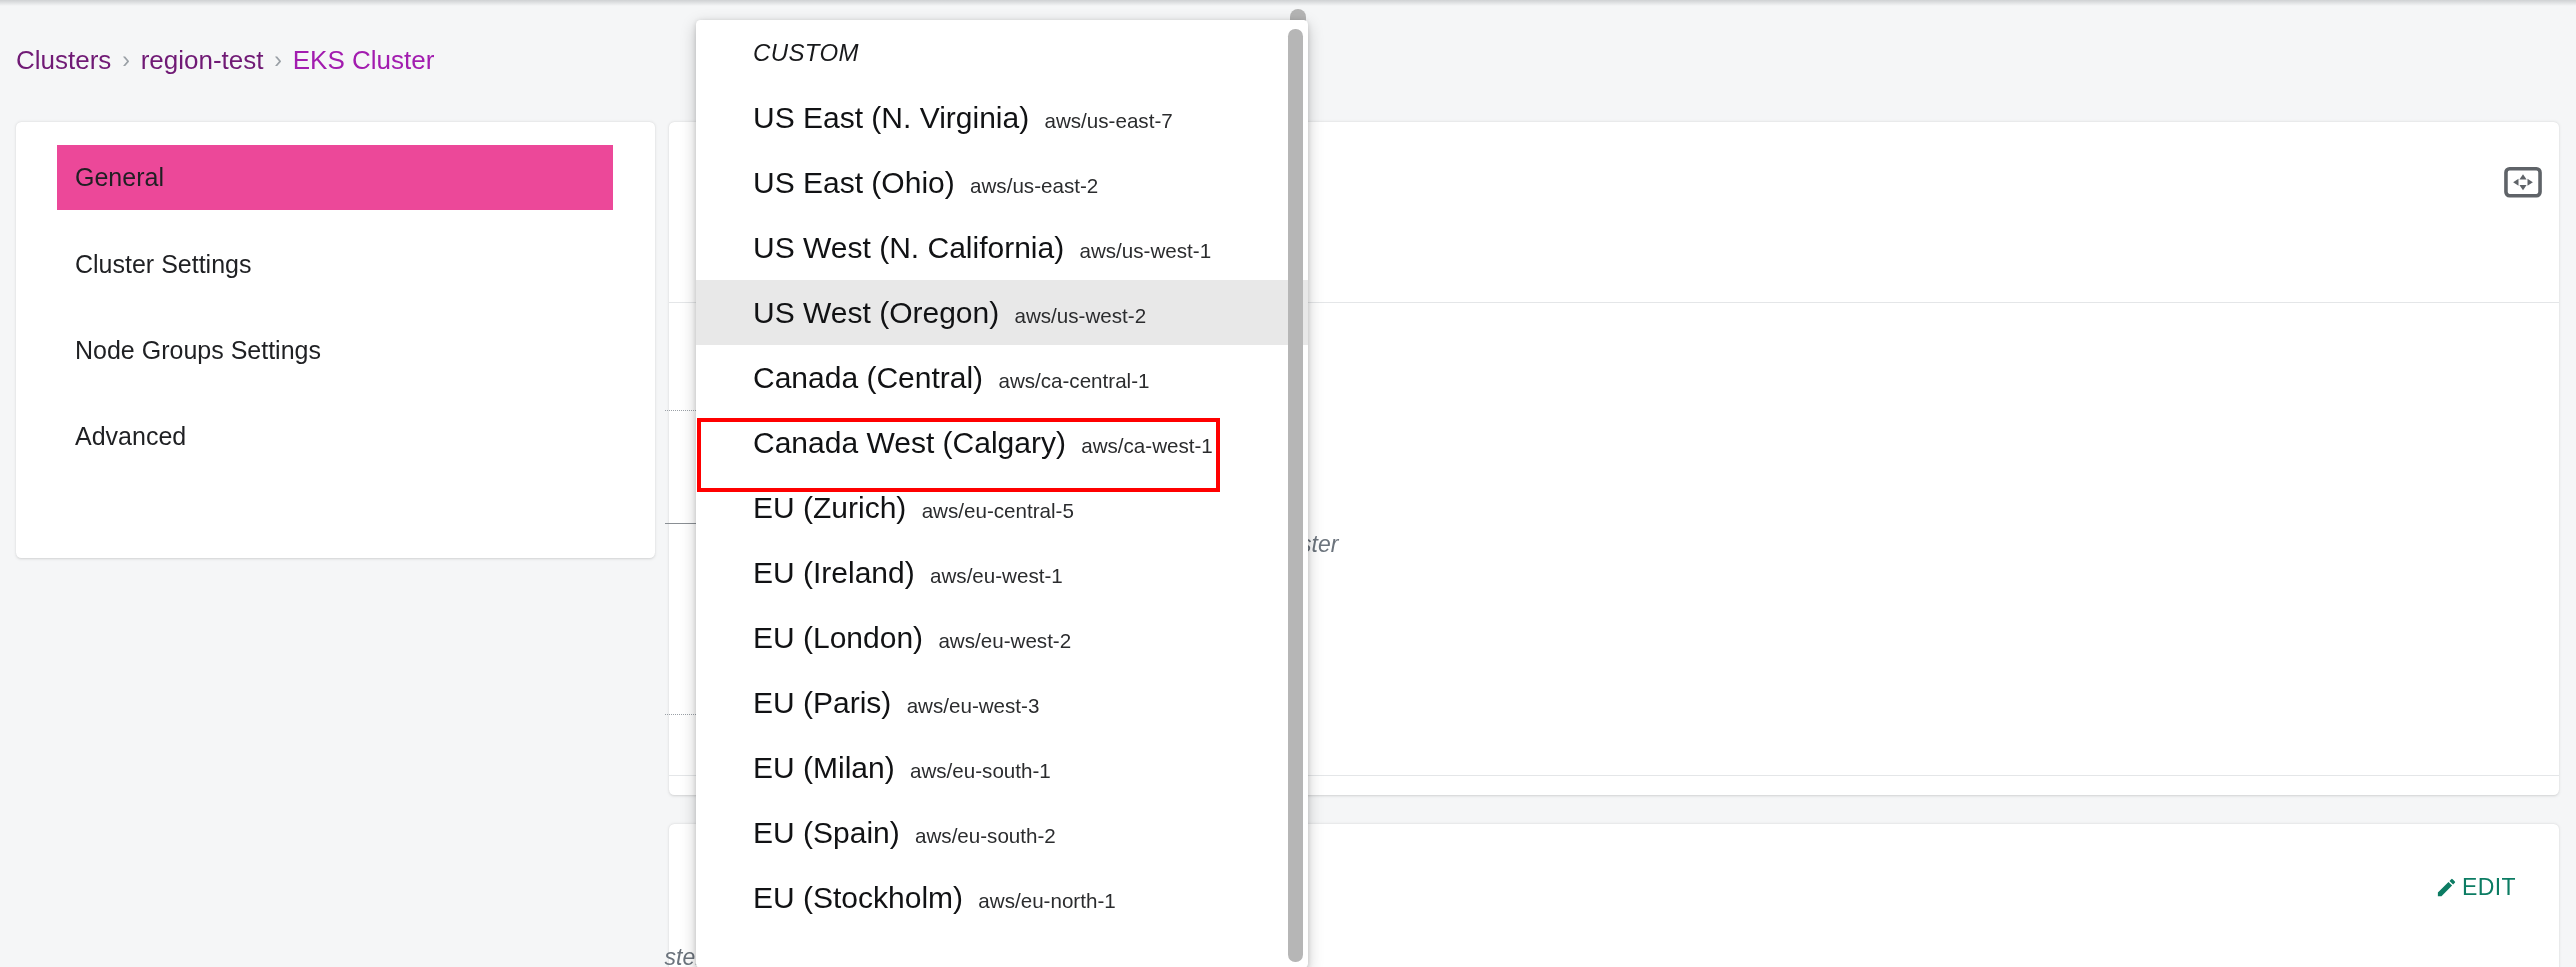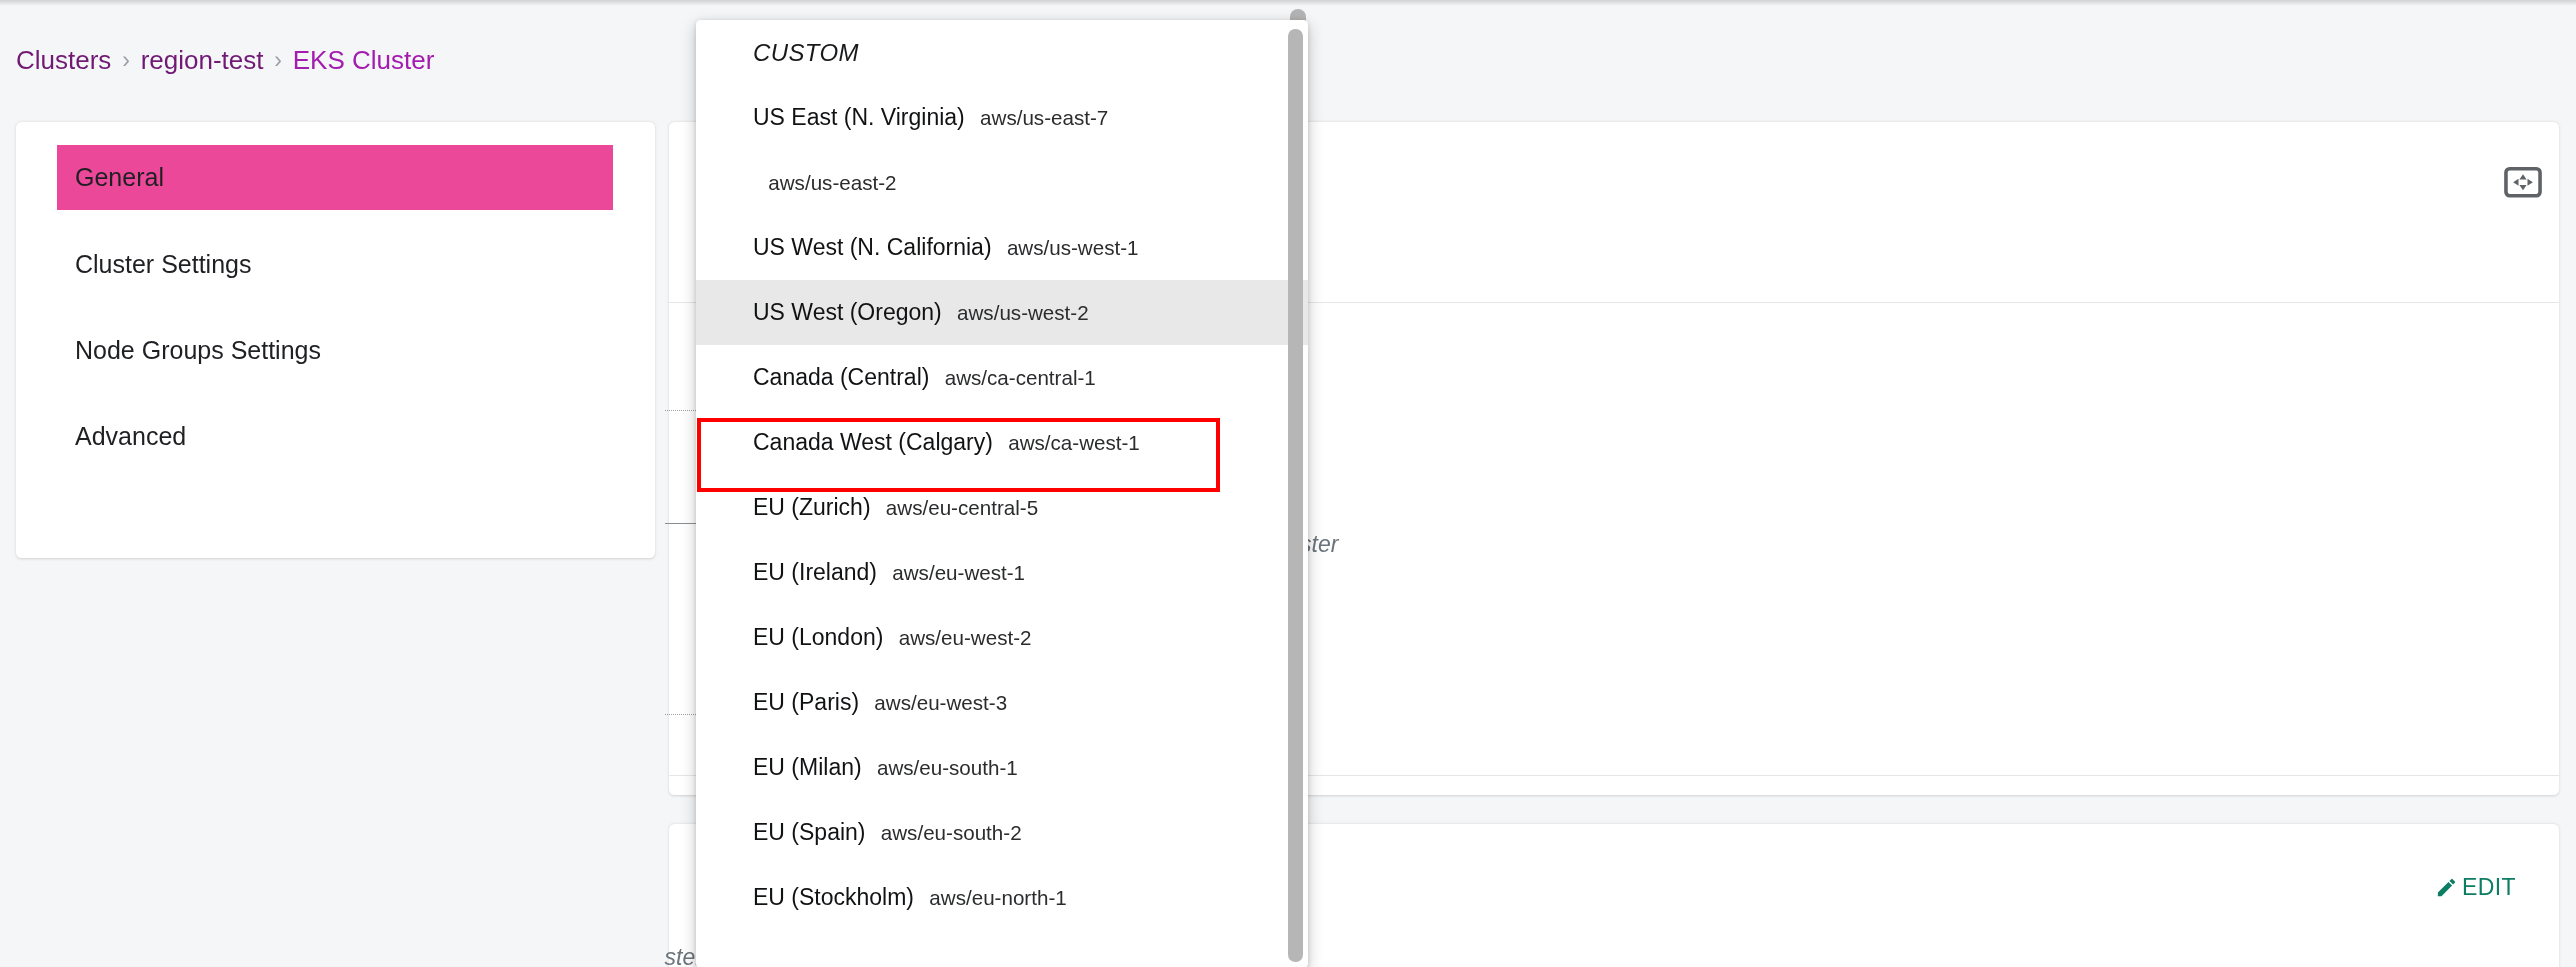--- a/index.html
+++ b/index.html
@@ -230,21 +230,21 @@
     align-items: baseline;
     padding-left: 57px;
     box-sizing: border-box;
     cursor: pointer;
     white-space: nowrap;
   }
   .dd-option.selected {
     background: #e8e8e8;
   }
   .dd-name {
-    font-size: 23px;
+    font-size: 30px;
     color: #111214;
     line-height: 65px;
   }
   .dd-code {
     font-size: 20.6px;
     color: #2b2c2e;
     margin-left: 15.3px;
     line-height: 65px;
   }
   
@@ -369,20 +369,21 @@
   <div id="page-scroll-thumb"></div>
 
   <div id="region-dropdown">
     <div id="dropdown-list">
         <div class="dd-group-label">CUSTOM</div>
         <div class="dd-option">
           <span class="dd-name">US East (N. Virginia)</span>
           <span class="dd-code">aws/us-east-7</span>
         </div>
         <div class="dd-option">
+          <span class="dd-name">US East (Ohio)</span>
           <span class="dd-code">aws/us-east-2</span>
         </div>
         <div class="dd-option">
           <span class="dd-name">US West (N. California)</span>
           <span class="dd-code">aws/us-west-1</span>
         </div>
         <div class="dd-option selected">
           <span class="dd-name">US West (Oregon)</span>
           <span class="dd-code">aws/us-west-2</span>
         </div>

